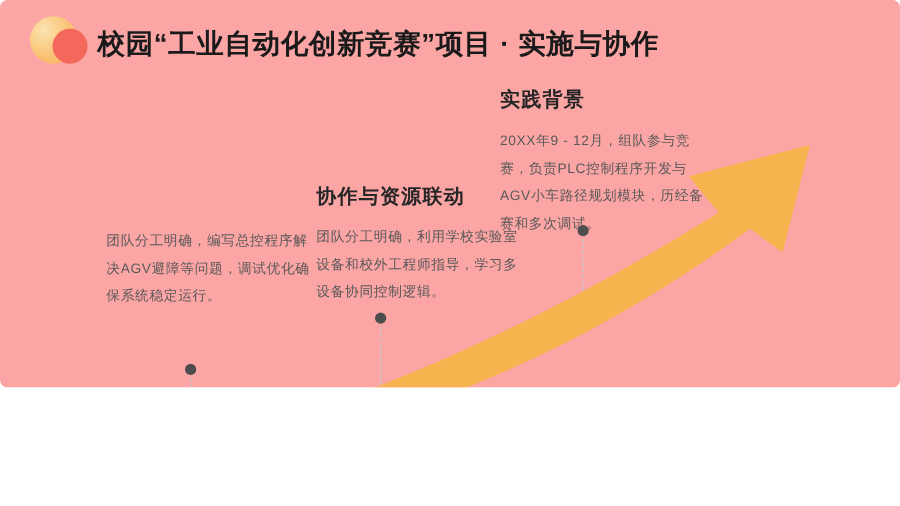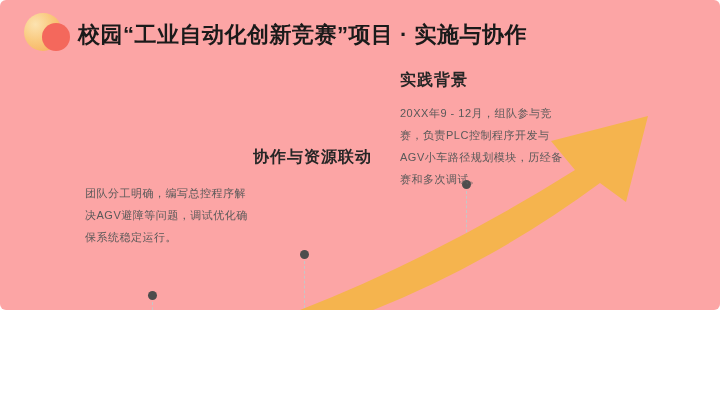--- a/index.html
+++ b/index.html
@@ -86,20 +86,21 @@
   <svg class="arrow-svg" viewBox="0 0 720 405">
     <path d="M 68 377 Q 320 330 575 170 L 551 141 L 648 116 L 626 202 L 600 183 Q 360 360 68 377 Z" fill="#F5B44E"></path>
   </svg>
 
   <div class="milestone m1">
     <p>团队分工明确，编写总控程序解决AGV避障等问题，调试优化确保系统稳定运行。</p>
   </div>
 
   <div class="milestone m2">
     <h3>协作与资源联动</h3>
+    <p>团队分工明确，利用学校实验室设备和校外工程师指导，学习多设备协同控制逻辑。</p>
   </div>
 
   <div class="milestone m3">
     <h3>实践背景</h3>
     <p>20XX年9 - 12月，组队参与竞赛，负责PLC控制程序开发与AGV小车路径规划模块，历经备赛和多次调试。</p>
   </div>
 
 </div>
 
 </body></html>

